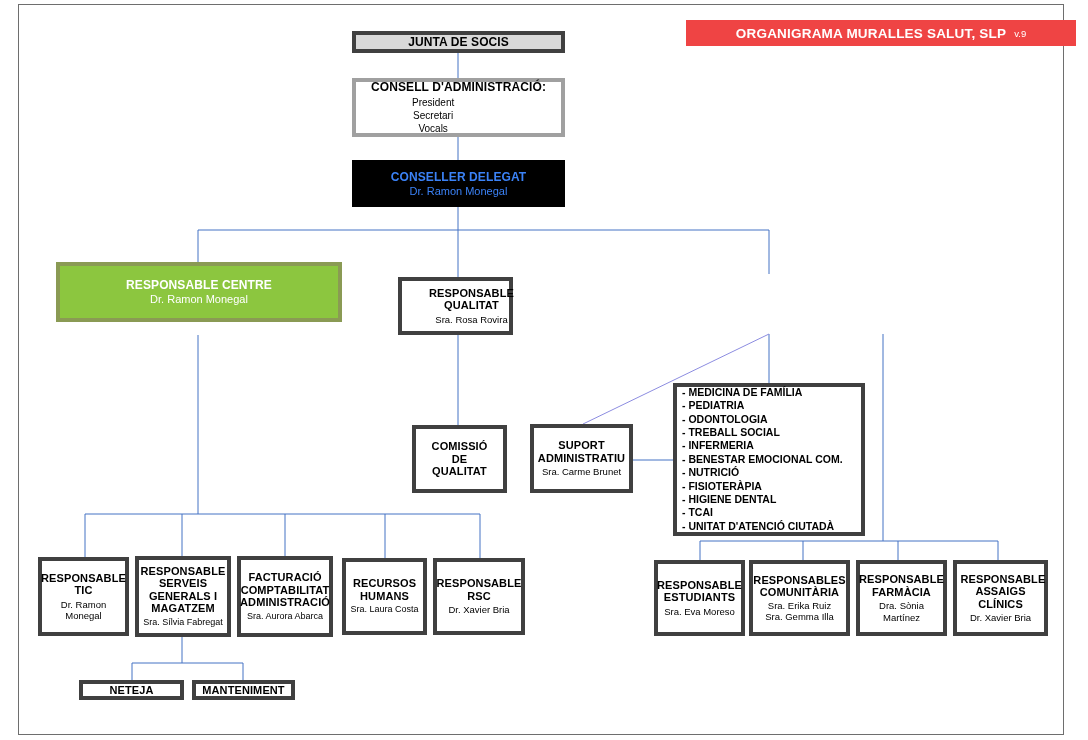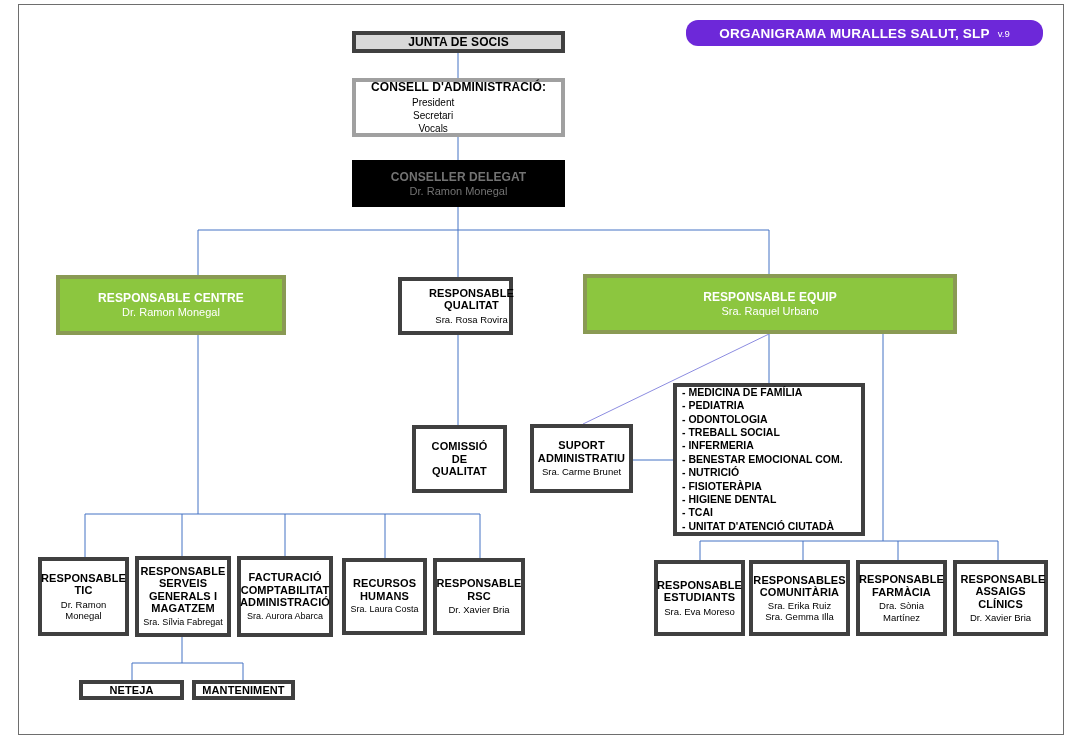--- a/index.html
+++ b/index.html
@@ -13,27 +13,27 @@
   }
   #lines{position:absolute;left:0;top:0;width:1088px;height:740px;}
   .box{
     position:absolute;box-sizing:border-box;border:4px solid #404040;
     background:#fff;display:flex;flex-direction:column;align-items:center;
     justify-content:center;text-align:center;color:#000;z-index:2;
   }
   .box .t{font-weight:bold;font-size:11px;line-height:12.5px;letter-spacing:.1px;}
   .box .n{font-size:9.5px;line-height:11.5px;margin-top:2px;}
   .gray{background:var(--gray,#d9d9d9);}
-  .black{background:#000;color:#737373;border-color:#000;}
+  .black{background:#000;color:#3b82f6;border-color:#000;}
   .green{background:var(--green,#8cc63f);color:#fff;border-color:#8a9a54;}
   .big .t{font-size:12px;line-height:14px;}
   .big .n{font-size:11px;}
   #header{
-    position:absolute;left:686px;top:20px;width:357px;height:26px;background:#6d28d9;
-    color:#fff;display:flex;align-items:center;justify-content:center;z-index:2;border-radius:12px;
+    position:absolute;left:686px;top:20px;width:390px;height:26px;background:#ef4444;
+    color:#fff;display:flex;align-items:center;justify-content:center;z-index:2;
   }
   #header .ht{font-weight:bold;font-size:13.5px;letter-spacing:.2px;}
   #header .hv{font-size:9.5px;margin-left:8px;}
   #consell-members{margin-top:2px;align-self:flex-start;padding-left:56px;text-align:center;}
   #consell-members div{font-size:10px;line-height:13px;}
   .deptlist{
     align-items:flex-start;justify-content:center;text-align:center;padding:3px 5px;
   }
   .deptlist div{font-weight:bold;font-size:10.5px;line-height:13.4px;white-space:nowrap;}
   .small-label .t{font-size:11px;}
@@ -93,34 +93,30 @@
       <div>Secretari</div>
       <div>Vocals</div>
     </div>
   </div>
 
   <div class="box black big" style="left:352px;top:160px;width:213px;height:47px;">
     <div class="t">CONSELLER DELEGAT</div>
     <div class="n">Dr. Ramon Monegal</div>
   </div>
 
-  <div class="box green big" style="left:56px;top:275px;width:230px;height:60px;">
+  <div class="box green big" style="left:56px;top:262px;width:286px;height:60px;">
     <div class="t">RESPONSABLE CENTRE</div>
     <div class="n">Dr. Ramon Monegal</div>
   </div>
 
   <div class="box" style="left:398px;top:277px;width:115px;height:58px;padding-left:32px;">
     <div class="t">RESPONSABLE QUALITAT</div>
     <div class="n">Sra. Rosa Rovira</div>
   </div>
 
-  <div class="box green big" style="left:583px;top:274px;width:374px;height:60px;">
-    <div class="t">RESPONSABLE EQUIP</div>
-    <div class="n">Sra. Raquel Urbano</div>
-  </div>
 
   <div class="box" style="left:412px;top:425px;width:95px;height:68px;">
     <div class="t" style="width:70px;">COMISSIÓ DE QUALITAT</div>
   </div>
 
   <div class="box" style="left:530px;top:424px;width:103px;height:69px;">
     <div class="t">SUPORT ADMINISTRATIU</div>
     <div class="n">Sra. Carme Brunet</div>
   </div>
 

